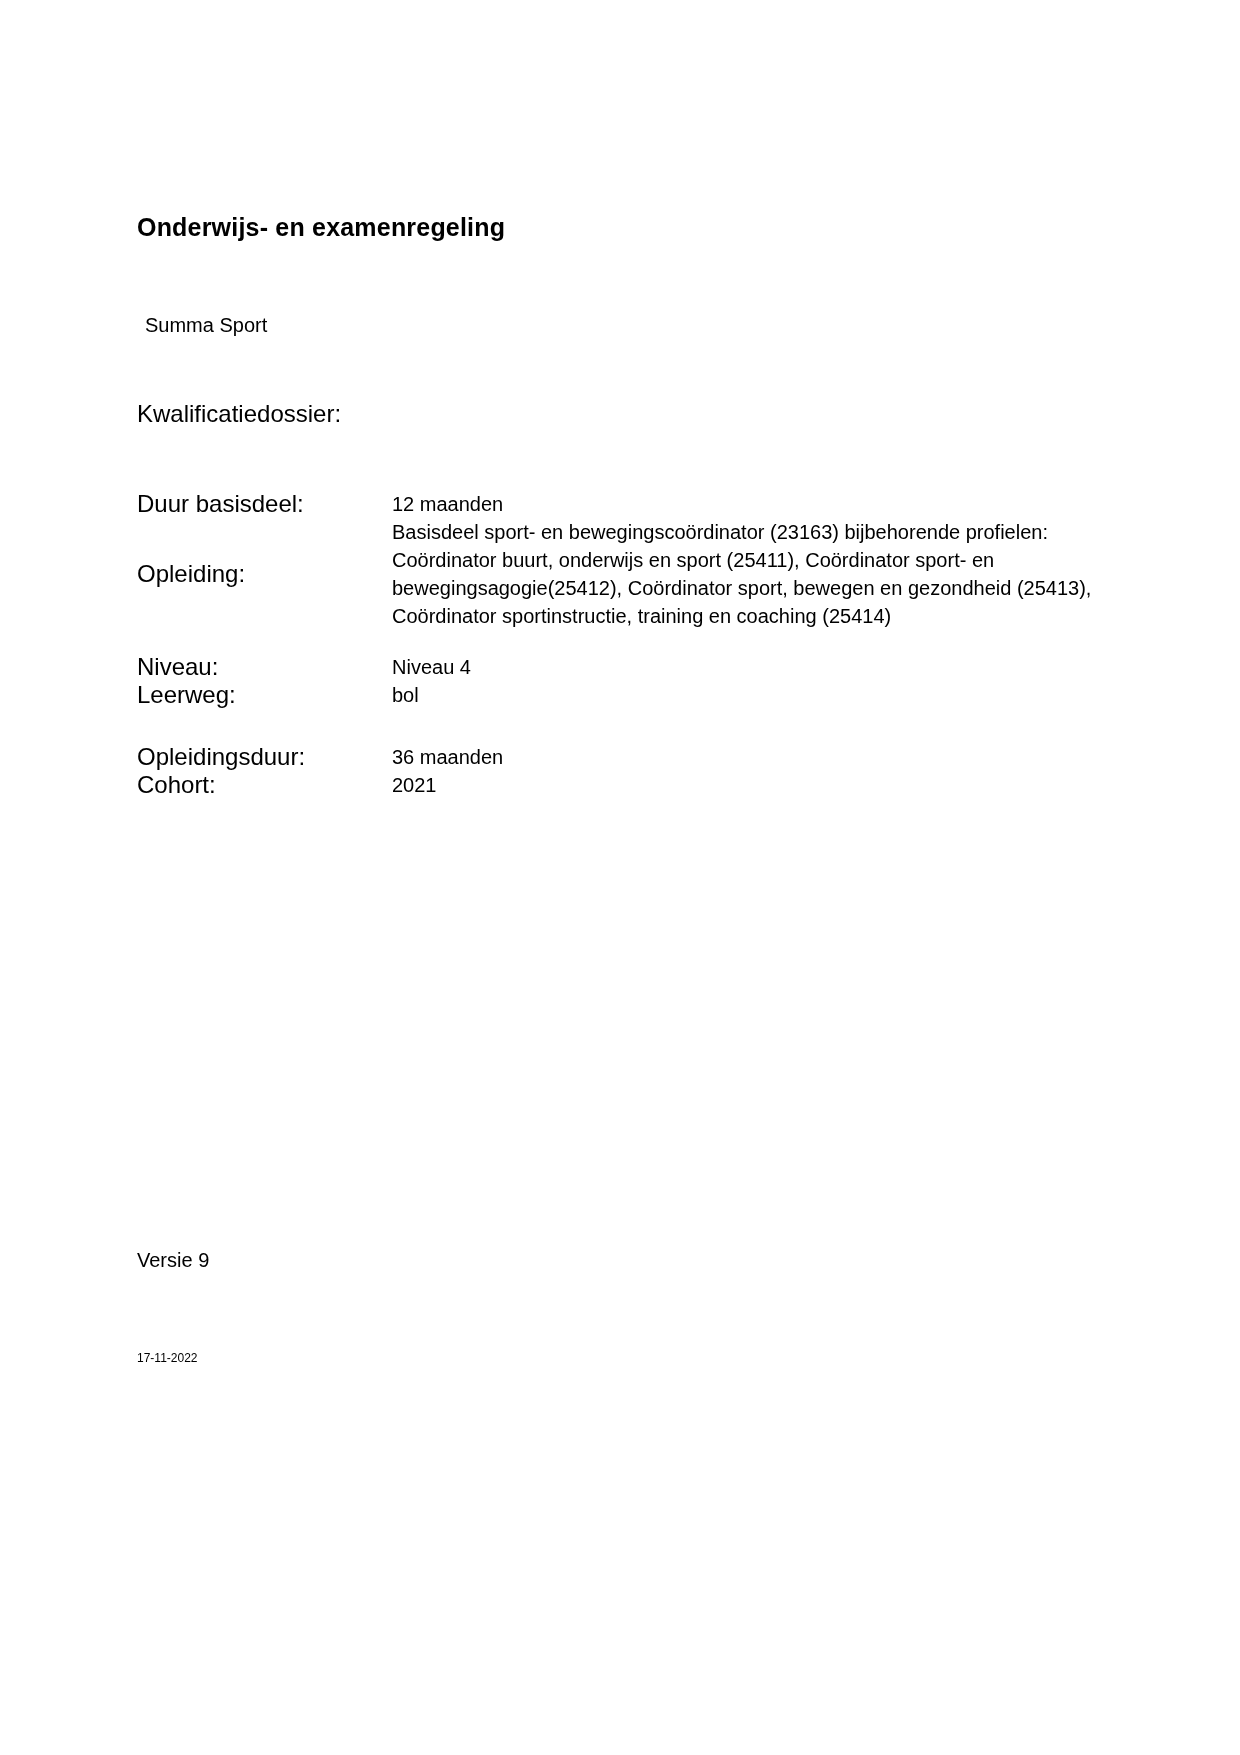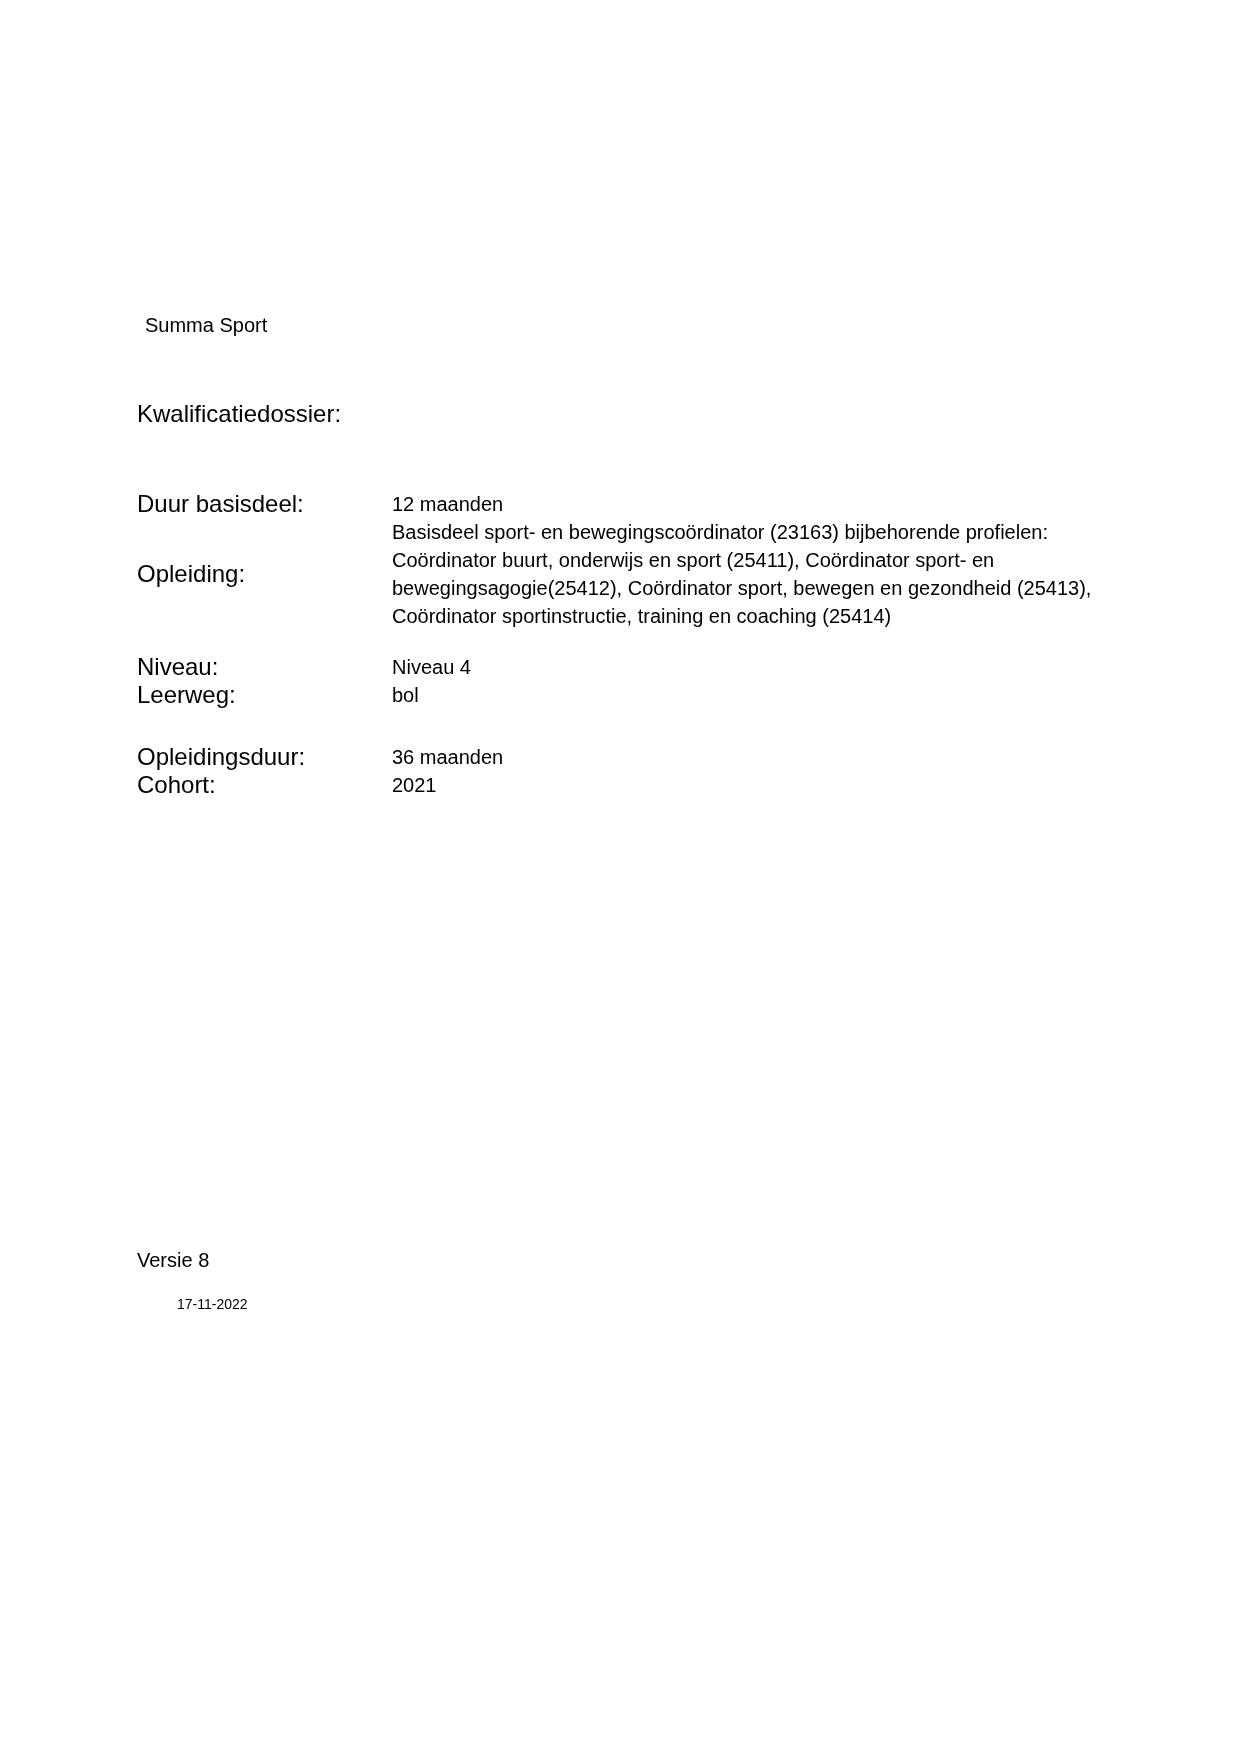--- a/index.html
+++ b/index.html
@@ -53,32 +53,32 @@
     position: absolute;
     left: 137px;
     top: 1246px;
     font-size: 20px;
     line-height: 28px;
     white-space: nowrap;
   }
   .doc-date {
     position: absolute;
     left: 137px;
-    top: 1290px;
-    font-size: 14px;
+    top: 1344px;
+    font-size: 12px;
     line-height: 28px;
     white-space: nowrap;
-    margin-left: 40px;
   }
 </style>
 </head>
 <body>
 
 <div class="page">
 
+  <h1 class="doc-title">Onderwijs- en examenregeling</h1>
 
   <div class="doc-subtitle">Summa Sport</div>
 
   <div class="info-group g1">
     <div class="info-row">
       <div class="info-label">Kwalificatiedossier:</div>
     </div>
   </div>
 
   <div class="info-group g2">
@@ -107,17 +107,17 @@
     <div class="info-row">
       <div class="info-label">Opleidingsduur:</div>
       <div class="info-value">36 maanden</div>
     </div>
     <div class="info-row">
       <div class="info-label">Cohort:</div>
       <div class="info-value">2021</div>
     </div>
   </div>
 
-  <div class="doc-version">Versie 8</div>
+  <div class="doc-version">Versie 9</div>
 
   <div class="doc-date">17-11-2022</div>
 
 </div>
 
 </body></html>

